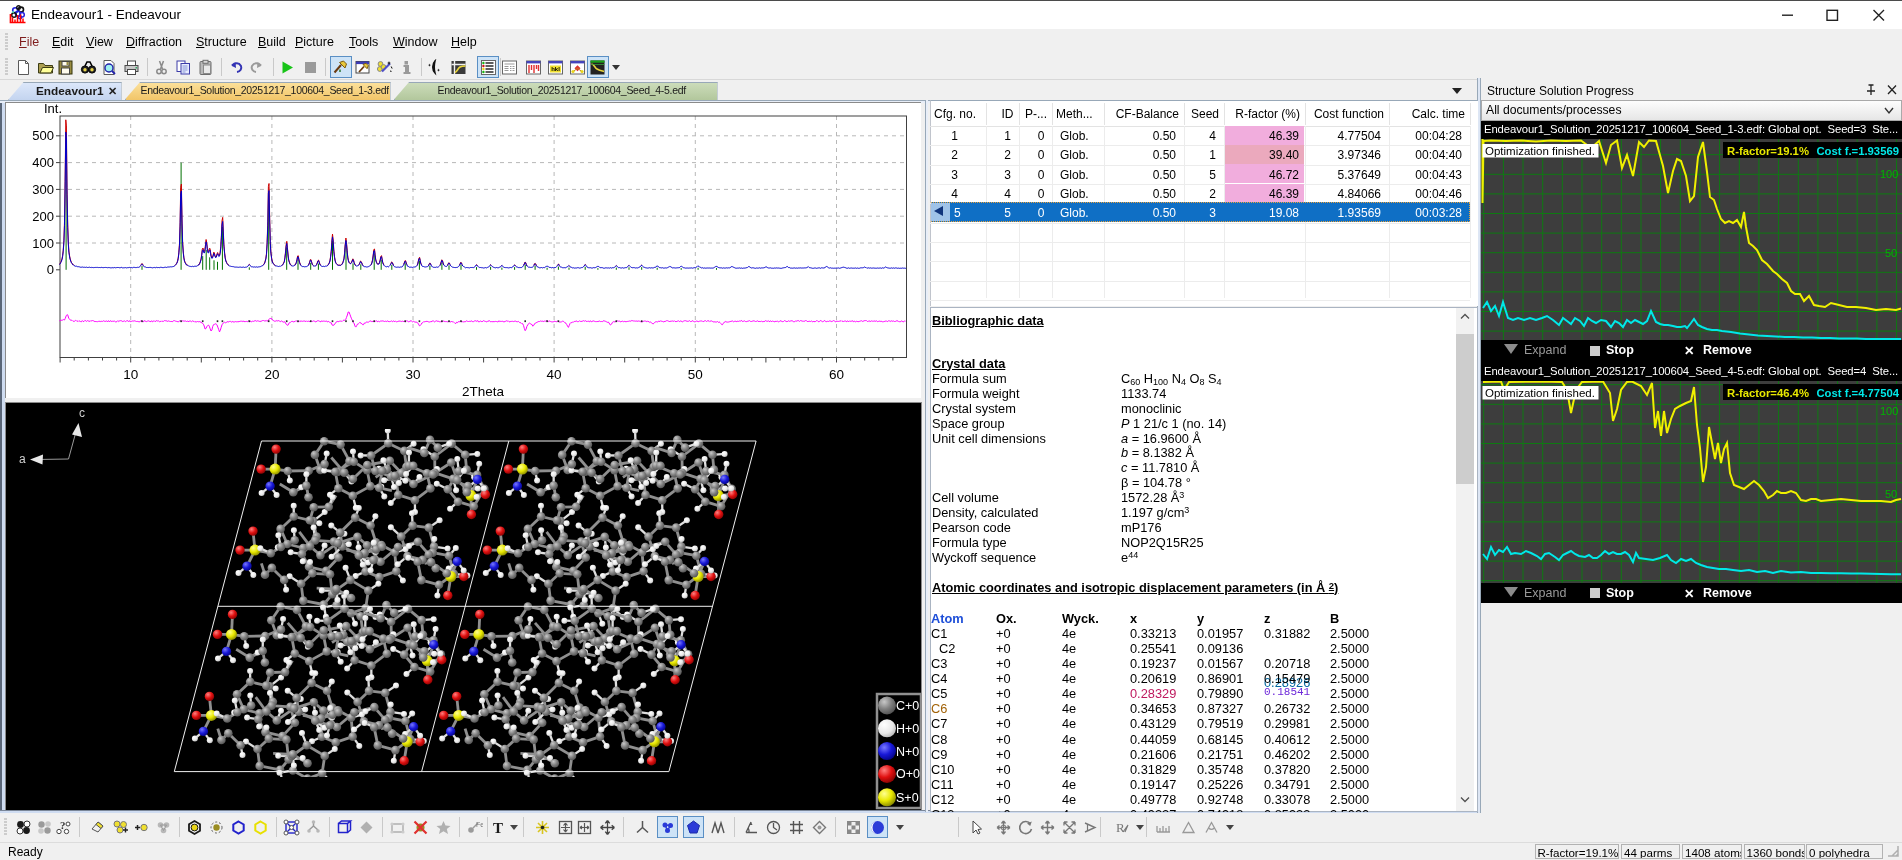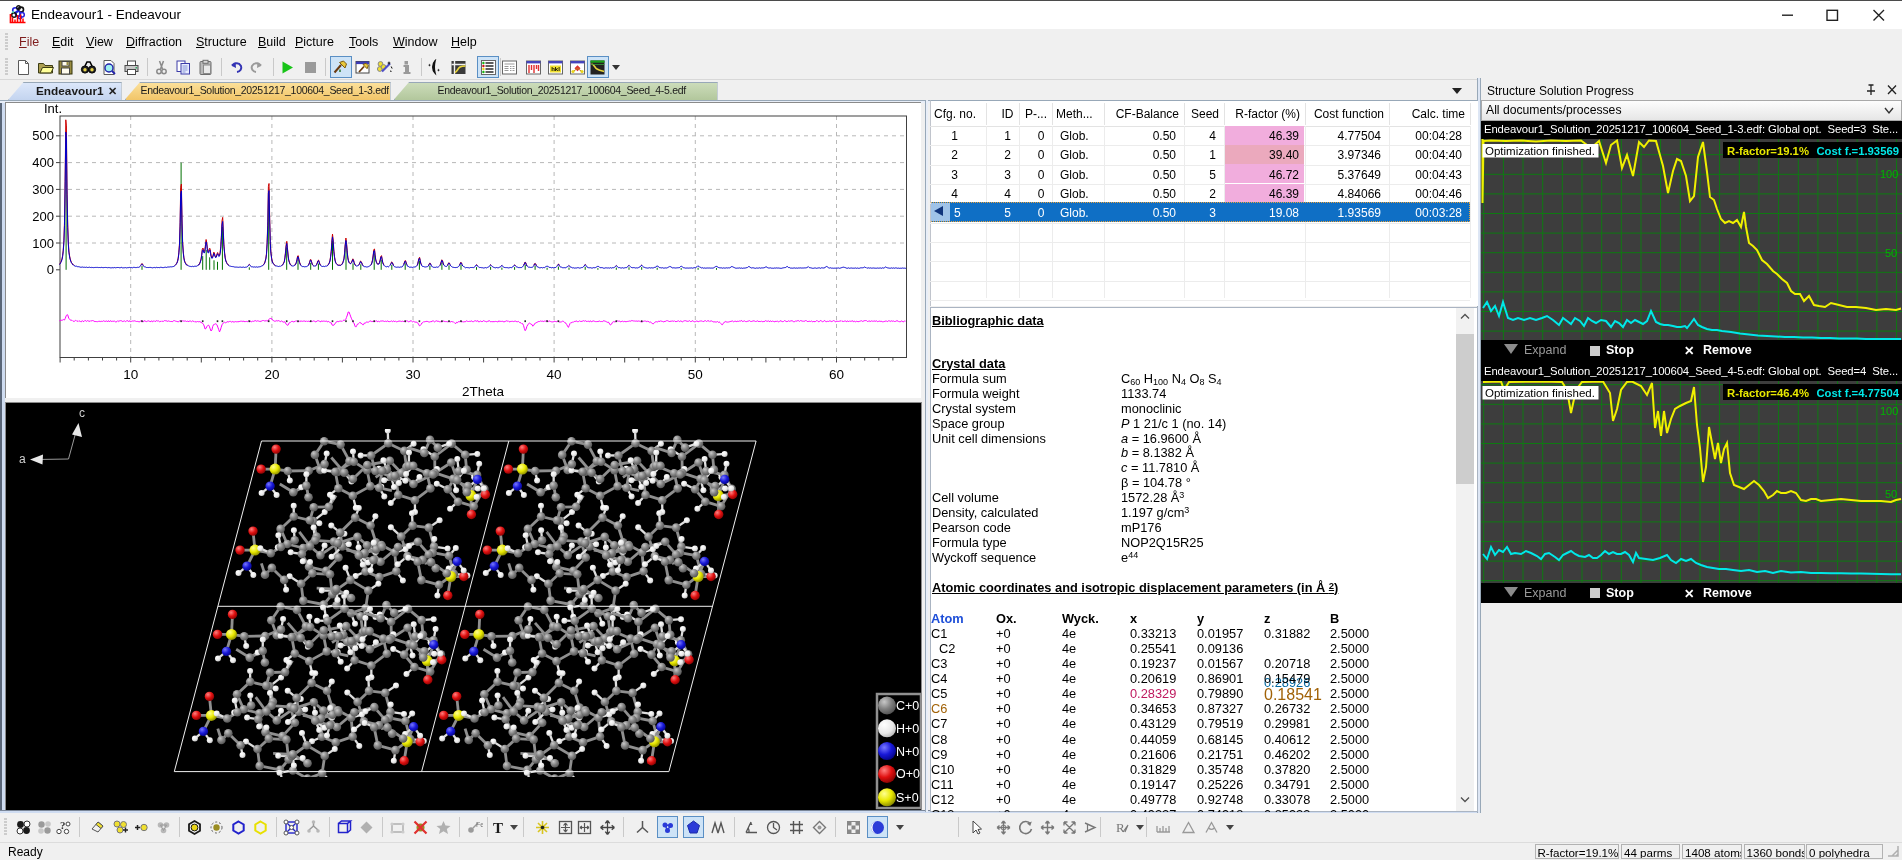--- a/index.html
+++ b/index.html
@@ -1109,21 +1109,21 @@
 <div style="left:1062px;top:671.0999999999999px;font-size:12.8px;color:#000;white-space:nowrap;">4e</div>
 <div style="left:1130px;top:671.0999999999999px;font-size:12.8px;color:#000;white-space:nowrap;">0.20619</div>
 <div style="left:1197px;top:671.0999999999999px;font-size:12.8px;color:#000;white-space:nowrap;">0.86901</div>
 <div style="left:1264px;top:671.0999999999999px;font-size:12.8px;color:#000;white-space:nowrap;">0.15479</div>
 <div style="left:1330px;top:671.0999999999999px;font-size:12.8px;color:#000;white-space:nowrap;">2.5000</div>
 <div style="left:931px;top:686.1999999999999px;font-size:12.8px;color:#000;white-space:nowrap;">C5</div>
 <div style="left:996px;top:686.1999999999999px;font-size:12.8px;color:#000;white-space:nowrap;">+0</div>
 <div style="left:1062px;top:686.1999999999999px;font-size:12.8px;color:#000;white-space:nowrap;">4e</div>
 <div style="left:1130px;top:686.1999999999999px;font-size:12.8px;color:#be185d;white-space:nowrap;">0.28329</div>
 <div style="left:1197px;top:686.1999999999999px;font-size:12.8px;color:#000;white-space:nowrap;">0.79890</div>
-<div style="left:1264px;top:686.1999999999999px;font-size:16px;color:#a16207;white-space:nowrap;">0.18541</div>
+<div style="left:1264px;top:686.1999999999999px;font-size:11px;color:#6d28d9;white-space:nowrap;font-family:Liberation Mono, monospace;">0.18541</div>
 <div style="left:1330px;top:686.1999999999999px;font-size:12.8px;color:#000;white-space:nowrap;">2.5000</div>
 <div style="left:931px;top:701.3px;font-size:12.8px;color:#a16207;white-space:nowrap;">C6</div>
 <div style="left:996px;top:701.3px;font-size:12.8px;color:#000;white-space:nowrap;">+0</div>
 <div style="left:1062px;top:701.3px;font-size:12.8px;color:#000;white-space:nowrap;">4e</div>
 <div style="left:1130px;top:701.3px;font-size:12.8px;color:#000;white-space:nowrap;">0.34653</div>
 <div style="left:1197px;top:701.3px;font-size:12.8px;color:#000;white-space:nowrap;">0.87327</div>
 <div style="left:1264px;top:701.3px;font-size:12.8px;color:#000;white-space:nowrap;">0.26732</div>
 <div style="left:1330px;top:701.3px;font-size:12.8px;color:#000;white-space:nowrap;">2.5000</div>
 <div style="left:931px;top:716.4px;font-size:12.8px;color:#000;white-space:nowrap;">C7</div>
 <div style="left:996px;top:716.4px;font-size:12.8px;color:#000;white-space:nowrap;">+0</div>

